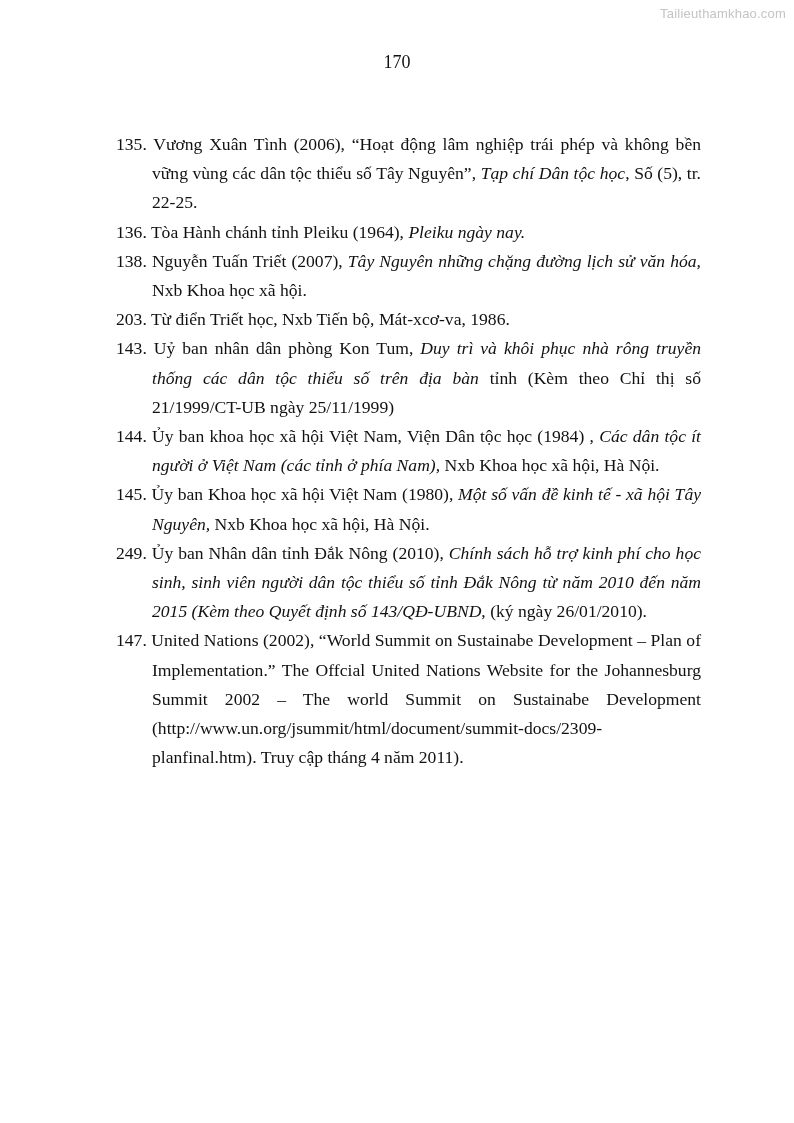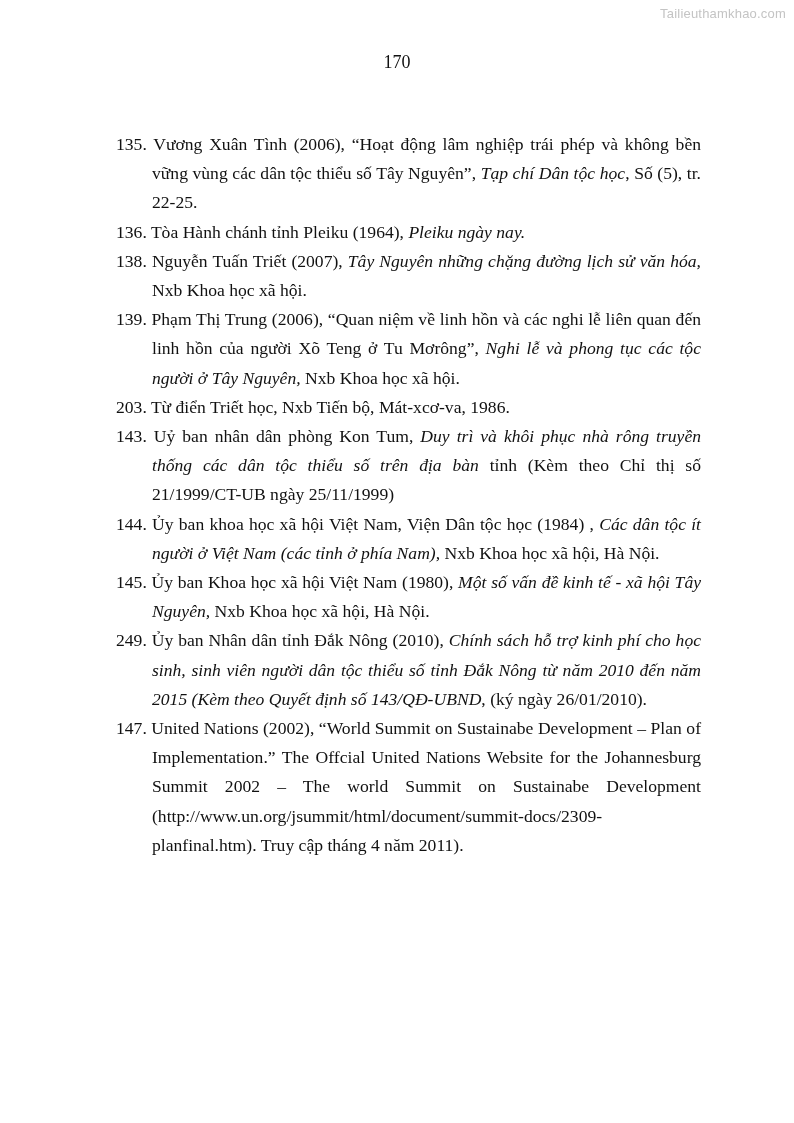--- a/index.html
+++ b/index.html
@@ -16,20 +16,19 @@
 </head>
 <body>
 
 <div class="watermark">Tailieuthamkhao.com</div>
 <div class="page-number">170</div>
 
 <ol class="refs" id="refs">
     <li class="ref"><span class="num">135.</span><span> Vương Xuân Tình (2006), “Hoạt động lâm nghiệp trái phép và không bền vững vùng các dân tộc thiểu số Tây Nguyên”, </span><i>Tạp chí Dân tộc học</i><span>, Số (5), tr. 22-25.</span></li>
     <li class="ref"><span class="num">136.</span><span> Tòa Hành chánh tỉnh Pleiku (1964), </span><i>Pleiku ngày nay.</i></li>
     <li class="ref"><span class="num">138.</span><span> Nguyễn Tuấn Triết (2007), </span><i>Tây Nguyên những chặng đường lịch sử văn hóa,</i><span> Nxb Khoa học xã hội.</span></li>
-    <li class="ref"><span class="num">139.</span><span> Phạm Thị Trung (2006), “Quan niệm về linh hồn và các nghi lễ liên quan đến linh hồn của người Xõ Teng ở Tu Mơrông”, </span><i>Nghi lễ và phong tục các tộc người ở Tây Nguyên,</i><span> Nxb Khoa học xã hội.</span></li>
     <li class="ref"><span class="num">203.</span><span> Từ điển Triết học, Nxb Tiến bộ, Mát-xcơ-va, 1986.</span></li>
     <li class="ref"><span class="num">143.</span><span> Uỷ ban nhân dân phòng Kon Tum, </span><i>Duy trì và khôi phục nhà rông truyền thống các dân tộc thiểu số trên địa bàn</i><span> tỉnh (Kèm theo Chỉ thị số 21/1999/CT-UB ngày 25/11/1999)</span></li>
     <li class="ref"><span class="num">144.</span><span> Ủy ban khoa học xã hội Việt Nam, Viện Dân tộc học (1984) , </span><i>Các dân tộc ít người ở Việt Nam (các tỉnh ở phía Nam),</i><span> Nxb Khoa học xã hội, Hà Nội.</span></li>
     <li class="ref"><span class="num">145.</span><span> Ủy ban Khoa học xã hội Việt Nam (1980), </span><i>Một số vấn đề kinh tế - xã hội Tây Nguyên,</i><span> Nxb Khoa học xã hội, Hà Nội.</span></li>
     <li class="ref"><span class="num">249.</span><span> Ủy ban Nhân dân tỉnh Đắk Nông (2010), </span><i>Chính sách hỗ trợ kinh phí cho học sinh, sinh viên người dân tộc thiểu số tỉnh Đắk Nông từ năm 2010 đến năm 2015 (Kèm theo Quyết định số 143/QĐ-UBND</i><span>, (ký ngày 26/01/2010).</span></li>
     <li class="ref"><span class="num">147.</span><span> United Nations (2002), “World Summit on Sustainabe Development – Plan of Implementation.” The Offcial United Nations Website for the Johannesburg Summit 2002 – The world Summit on Sustainabe Development (http://www.un.org/jsummit/html/document/summit-docs/2309-planfinal.htm). Truy cập tháng 4 năm 2011).</span></li>
   </ol>
 
 </body></html>

